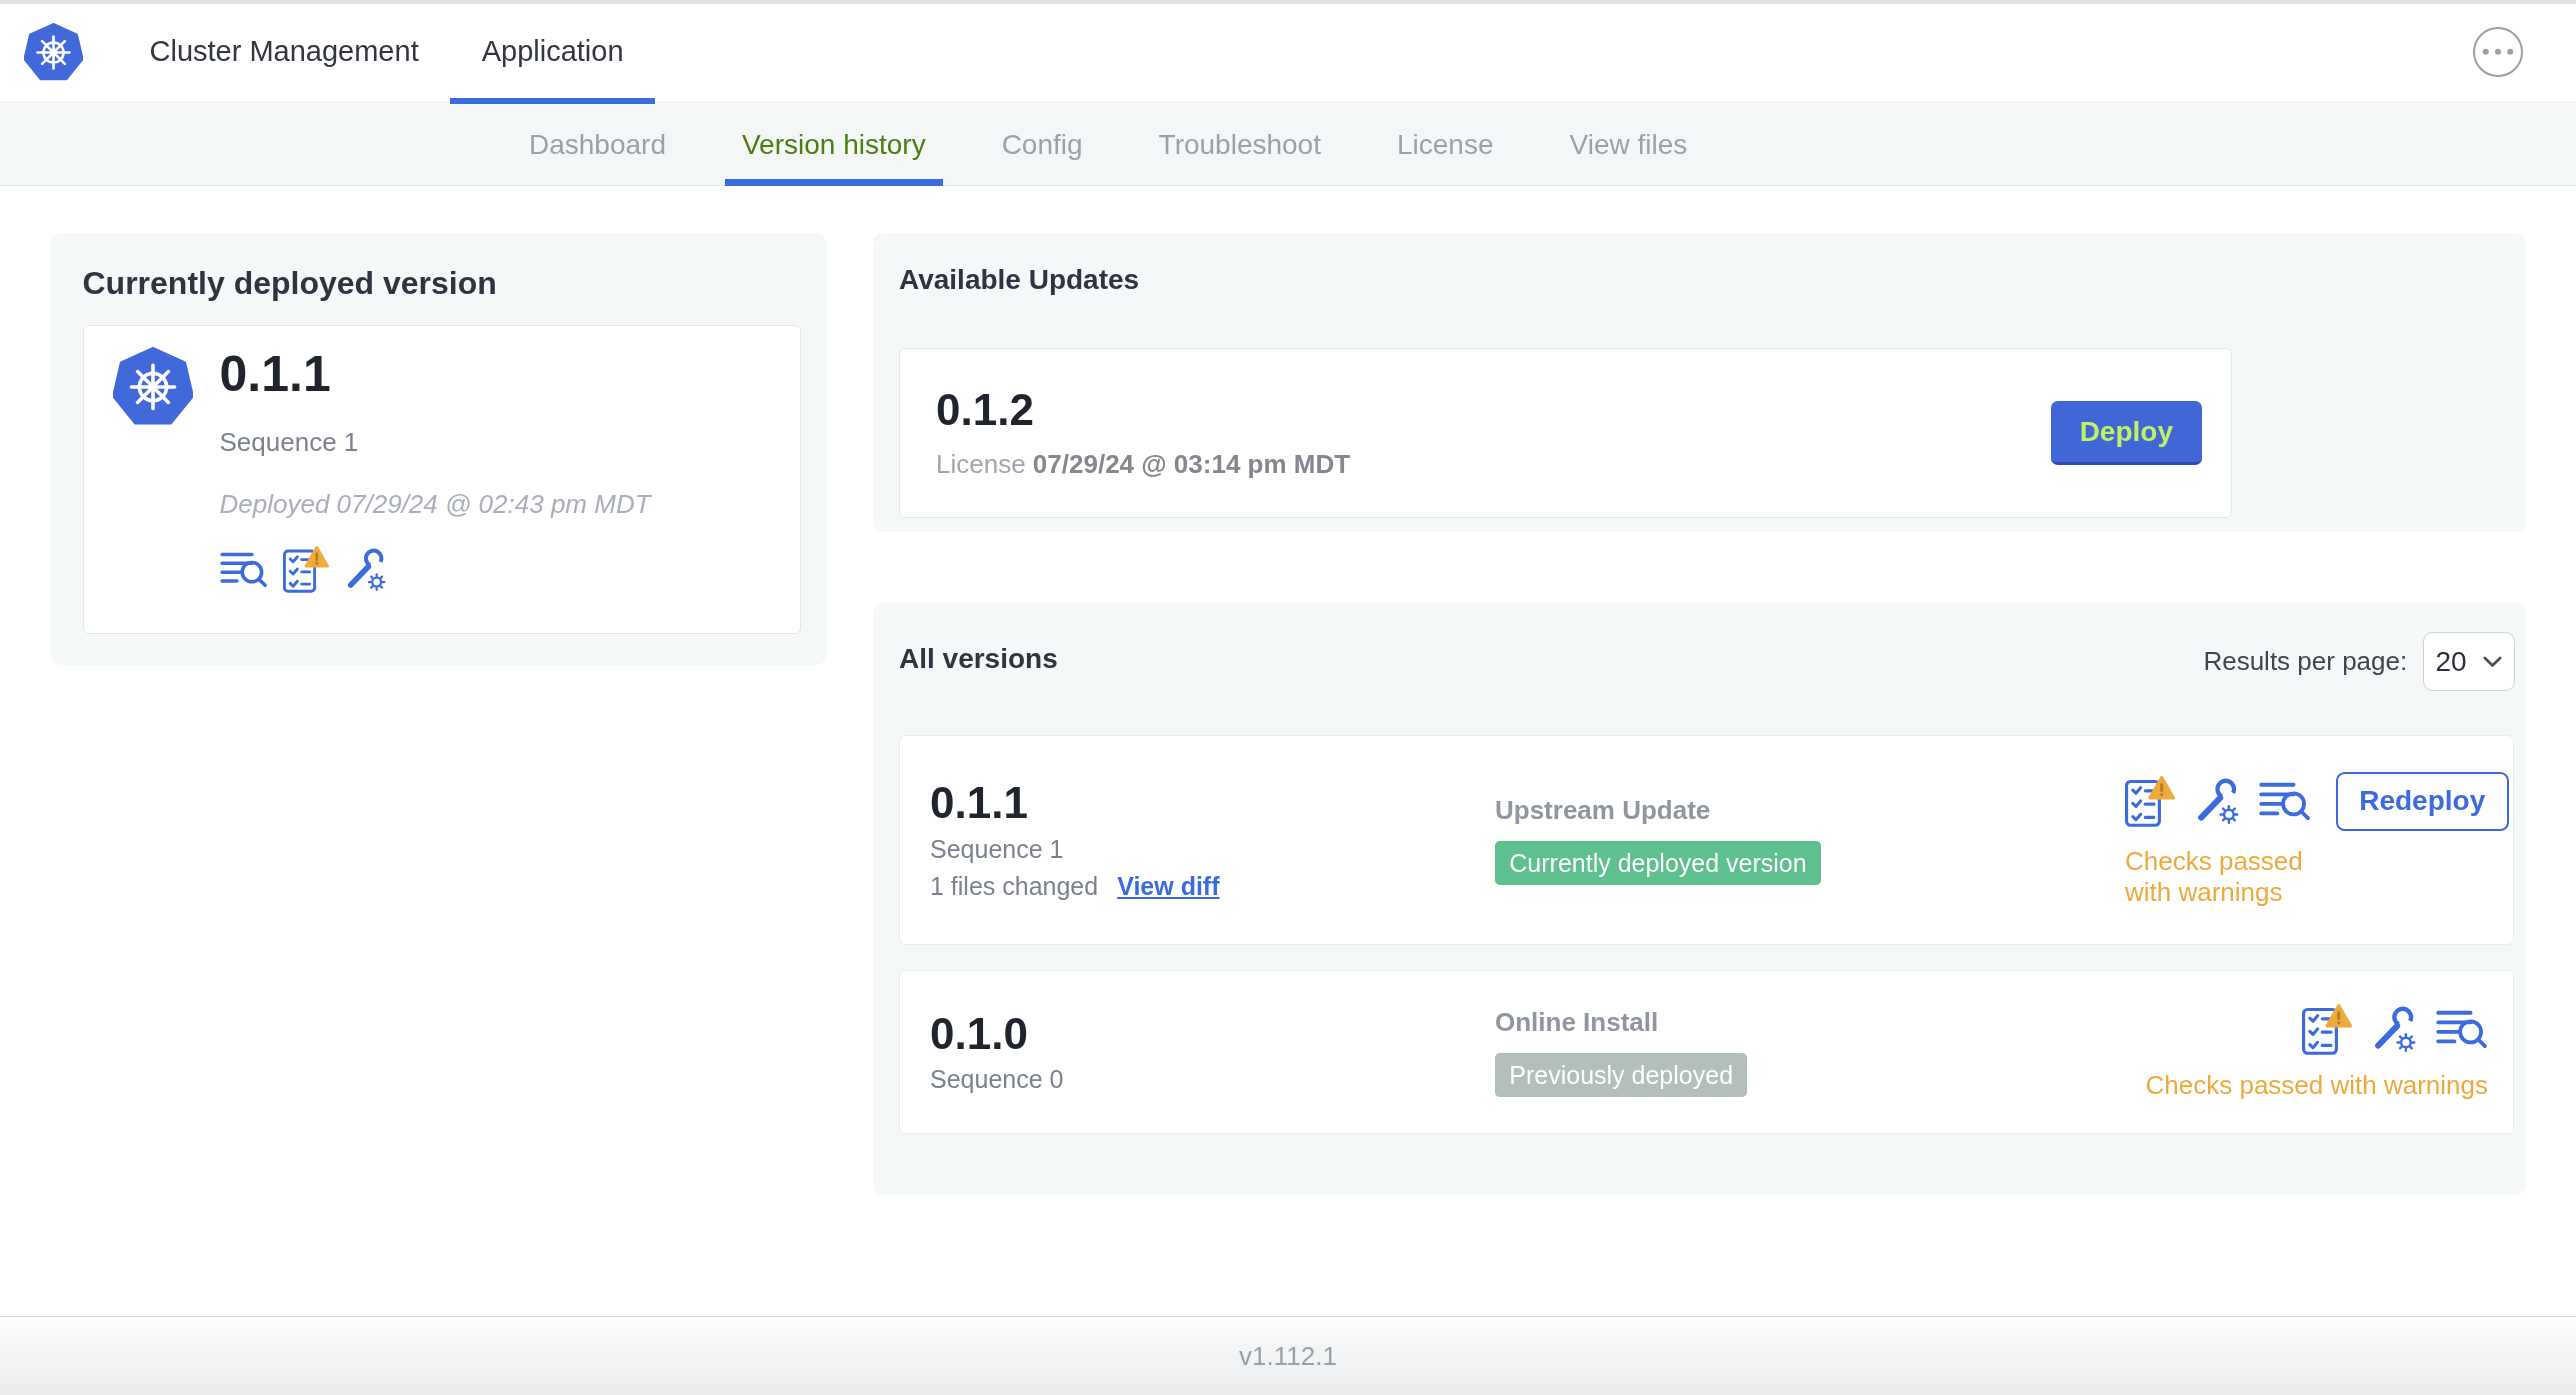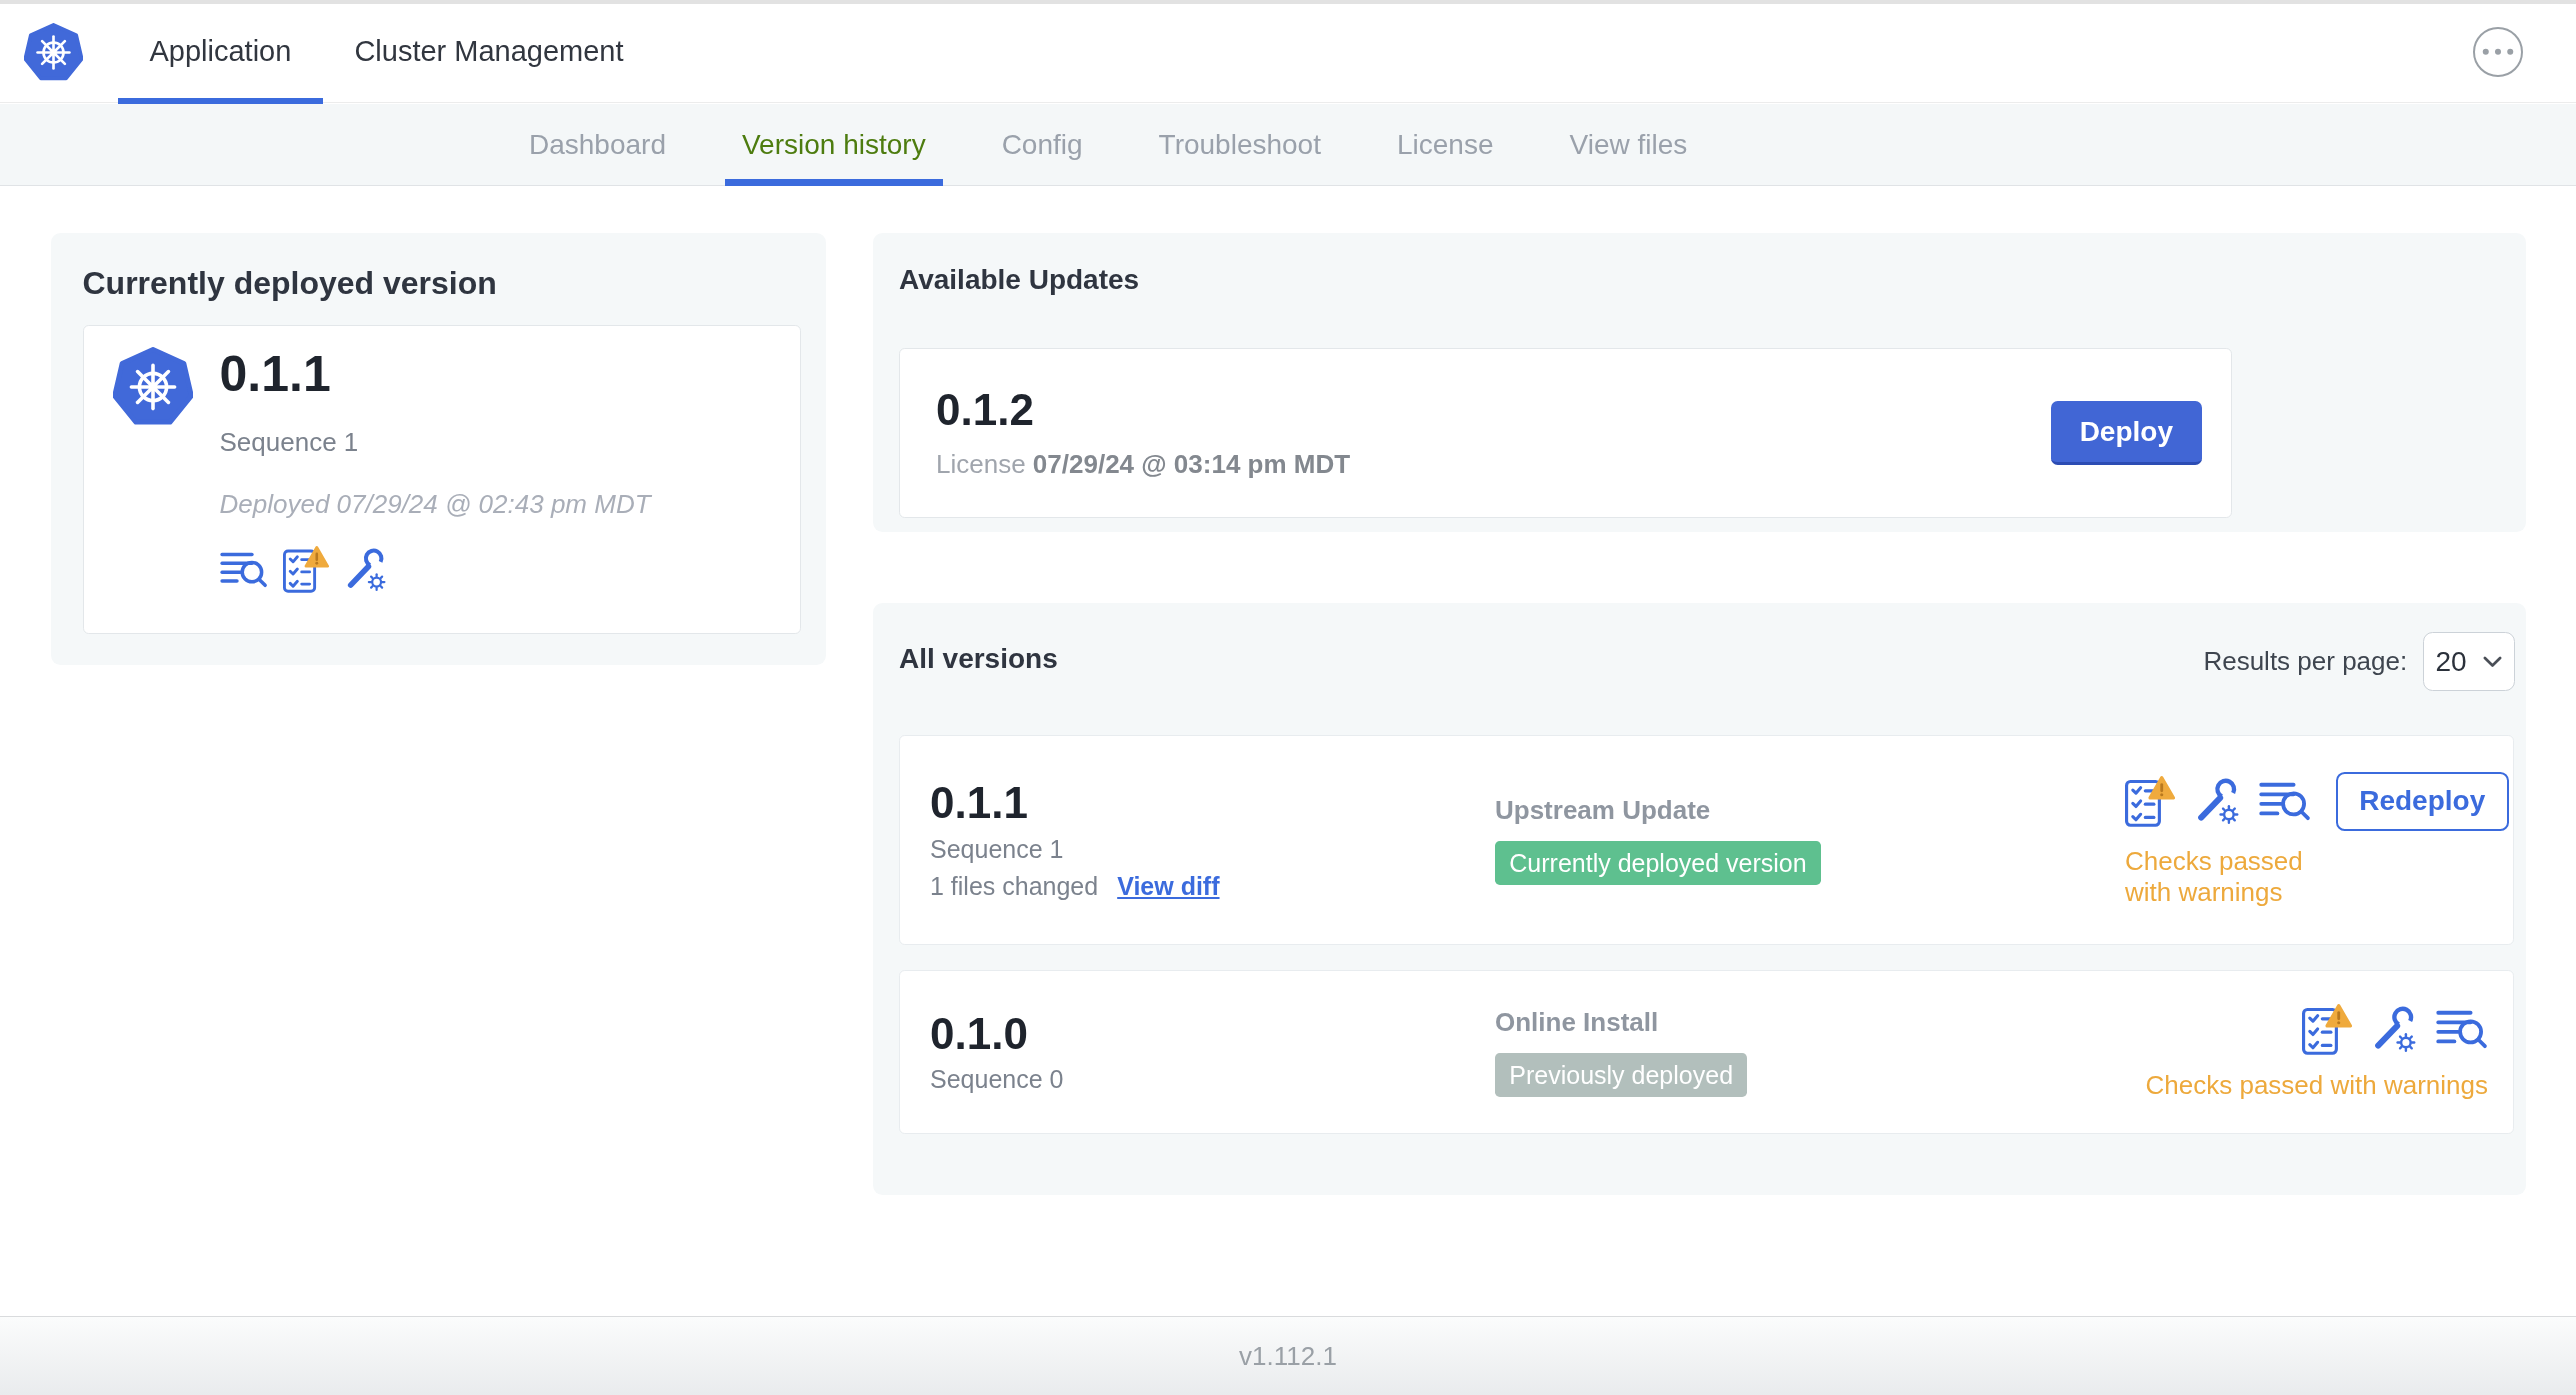--- a/index.html
+++ b/index.html
@@ -44,21 +44,21 @@
   .icons-row { display:flex; align-items:center; gap:15.3px; margin-top:25px; }
   .icon-blue { color:#3b6bdd; display:inline-flex; cursor:pointer; }
 
   
   .updates-panel { left:873px; top:46px; width:1653px; height:299px; padding:31px 26px 0 26px; }
   .updates-card { margin-top:52px; width:1333px; height:170px; display:flex; align-items:center; justify-content:space-between; padding:0 29px 0 36px; }
   .ver-md { font-size:44px; line-height:48px; font-weight:700; color:#1f242d; }
   .released-line { margin-top:15.3px; font-size:26px; color:#a0a5ad; }
   .released-line b { color:#83888f; font-weight:700; }
   .btn-primary { min-width:144px; height:64px; padding:0 29px; background:#4166d5; border:none; border-bottom:3.8px solid #2c4cb3;
-    border-radius:6.7px; color:#ffffff; font-size:28px; font-weight:700; font-family:inherit; cursor:pointer; }
+    border-radius:6.7px; color:#bef264; font-size:28px; font-weight:700; font-family:inherit; cursor:pointer; }
 
   
   .versions-panel { left:873px; top:416px; width:1653px; height:592px; }
   .versions-panel .panel-title { position:absolute; left:26px; top:40px; }
   .rpp { position:absolute; right:11.5px; top:29px; display:flex; align-items:center; gap:15.3px; }
   .rpp-label { font-size:26px; color:#3e454f; }
   .rpp-select { width:92px; height:59px; background:#fff; border:1.4px solid #ccd2d8; border-radius:9.5px;
     display:flex; align-items:center; justify-content:center; gap:16px; font-size:28px; color:#2b313b; cursor:pointer; }
   .rows { position:absolute; left:26px; top:132px; width:1615px; display:flex; flex-direction:column; gap:25px; }
   .vrow { border:1px solid #e8ecef; display:grid; grid-template-columns:565px 630px 1fr; align-items:center; padding:0 25px 0 30px; }
@@ -163,25 +163,25 @@
 <div class="page">
   <div class="top-hairline"></div>
 
   <header class="header">
     <span class="brand-logo">
       <svg width="59" height="59" viewBox="0 0 62 62">
           <use href="#icon-k8s"></use>
         </svg>
     </span>
     <nav class="main-tabs">
+      <div class="main-tab">
+        <span>Cluster Management</span>
+      </div>
       <div class="main-tab active">
         <span>Application</span>
-      </div>
-      <div class="main-tab">
-        <span>Cluster Management</span>
       </div>
     </nav>
     <button class="overflow-btn">
       <span>
         <svg width="32" height="7.6" viewBox="0 0 34 8">
             <use href="#icon-dots"></use>
           </svg>
       </span>
     </button>
   </header>

